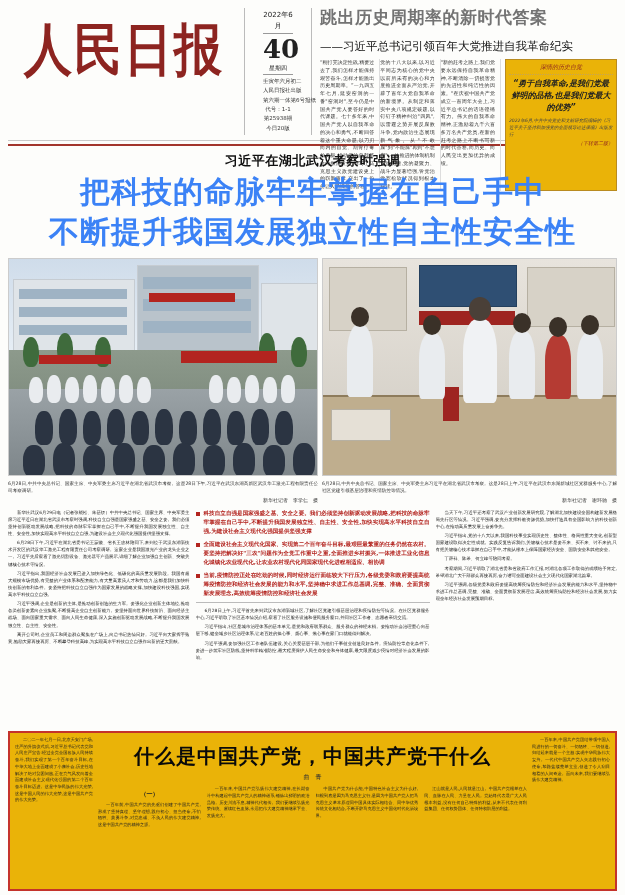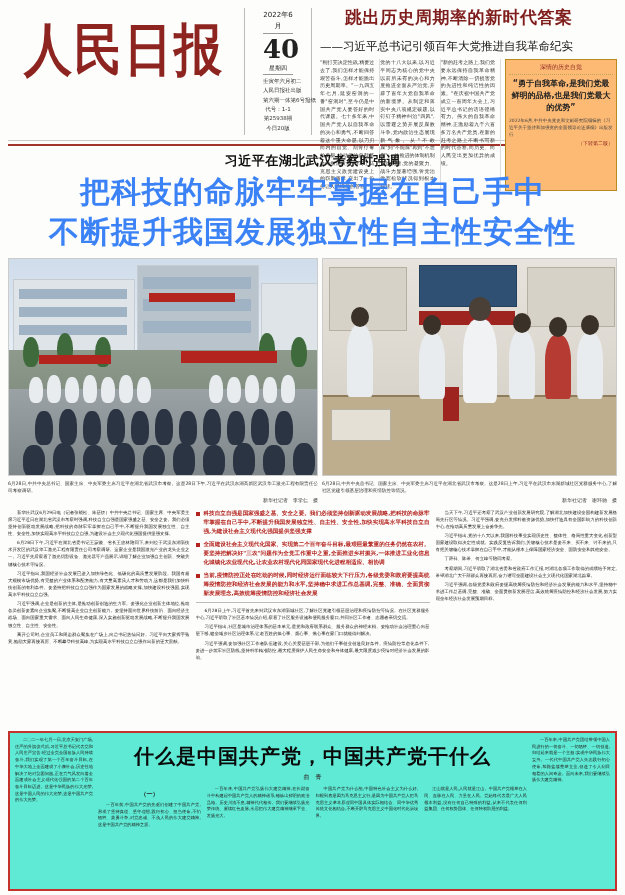--- a/index.html
+++ b/index.html
@@ -110,24 +110,23 @@
     flex: 1 1 auto;
     padding-left: 4px;
     display: flex;
     flex-direction: column;
   }
   .head-lead {
     font-family: "DejaVu Serif", "Liberation Serif", serif;
     font-size: 17px;
     font-weight: bold;
     letter-spacing: 0.5px;
-    color: #7f1d1d;
+    color: #737373;
     line-height: 22px;
     white-space: nowrap;
-    margin-left: 25px;
   }
   .head-sub {
     font-family: "DejaVu Serif", "Liberation Serif", serif;
     font-size: 11.5px;
     color: #111;
     line-height: 16px;
     margin-top: 10px;
     white-space: nowrap;
   }
   .head-cols {
@@ -143,24 +142,25 @@
     padding-right: 5px;
     border-right: 1px solid #ddd;
     flex: 1 1 0;
     overflow: hidden;
   }
   .head-col:last-child { border-right: none; padding-right: 0; }
   .head-box {
     flex: 0 0 112px;
     width: 112px;
     border: 1px solid #b98b1f;
-    background: #fdba74;
+    background: #eab308;
     padding: 3px;
     box-sizing: border-box;
     margin-left: 4px;
+    font-style: italic;
   }
   .head-box .hb-top {
     font-size: 6px;
     color: #8d2420;
     text-align: center;
     border-bottom: 1px dotted #c3a35a;
     padding-bottom: 2px;
     margin-bottom: 3px;
   }
   .head-box .hb-quote {
@@ -298,21 +298,21 @@
   .rule-thin { border-top: 1px solid #bbb; margin: 4px 0; }
 
   
   .bottom-box {
     position: absolute;
     left: 8px; right: 8px; bottom: 4px;
     height: 160px;
     border: 2px solid #c4332b;
     box-sizing: border-box;
     padding: 4px 5px;
-    background: #5eead4;
+    background: #eab308;
     display: flex;
     gap: 5px;
   }
   .bb-side {
     flex: 0 0 78px;
     font-size: 4.2px;
     line-height: 1.6;
     color: #222;
     text-align: justify;
     overflow: hidden;

